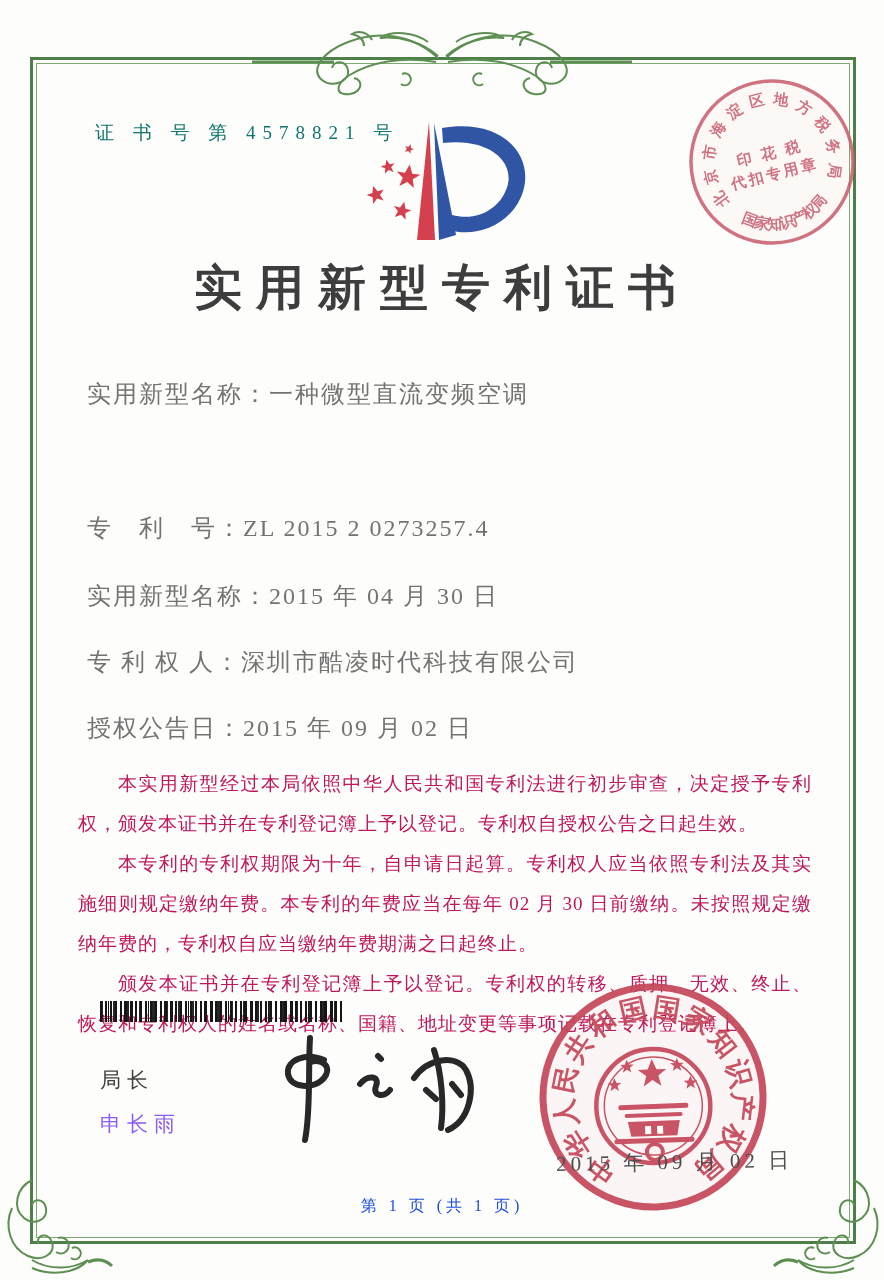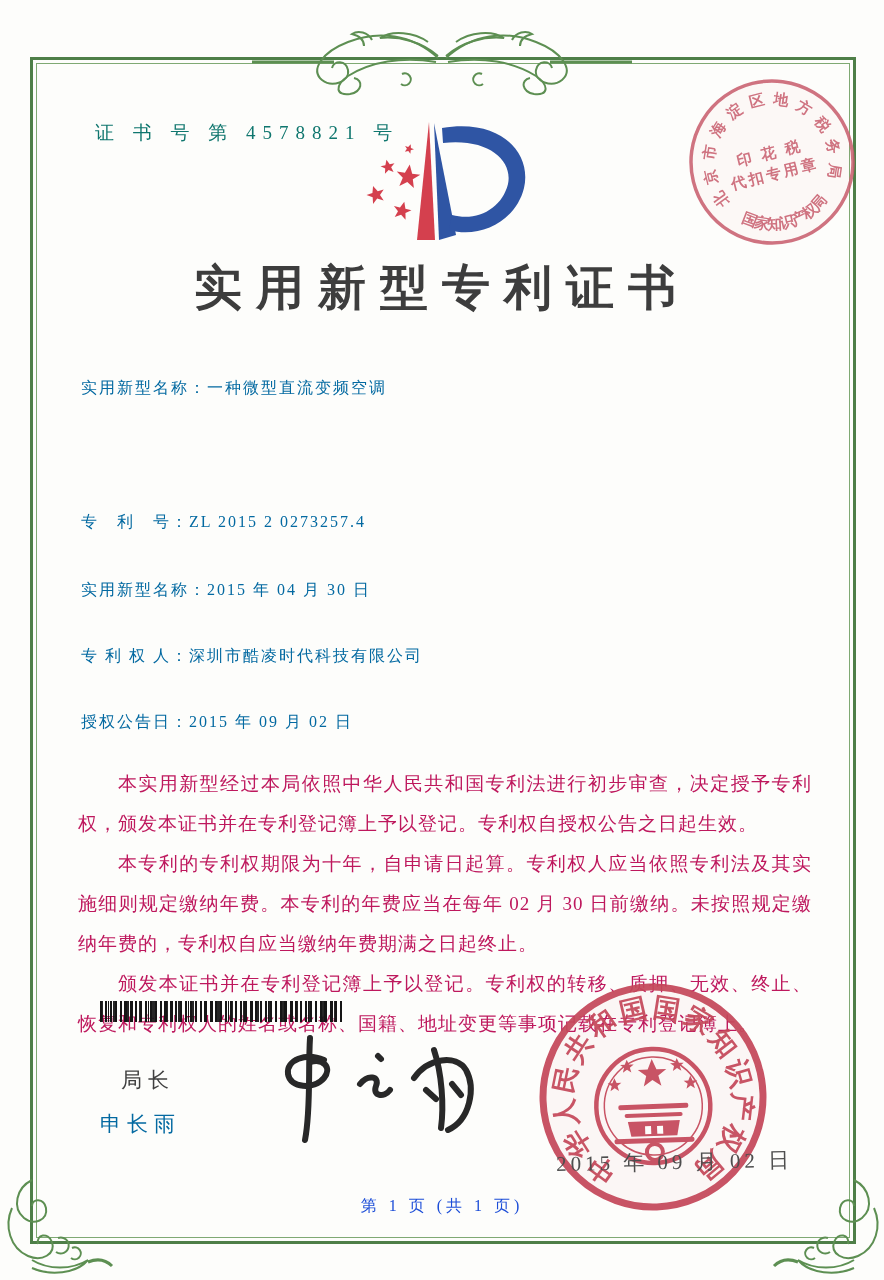--- a/index.html
+++ b/index.html
@@ -27,36 +27,36 @@
   .seal-tax{position:absolute; left:684px; top:74px; transform:rotate(-14deg); opacity:.88;}
   .seal-tax text{font-size:15px; fill:#c96070; font-weight:bold;
     text-anchor:middle; dominant-baseline:central;}
   .seal-tax .center-line{font-size:15px; letter-spacing:3px;}
   .seal-office{position:absolute; left:536px; top:980px; transform:rotate(-2deg); opacity:.93;}
   .seal-office text{font-size:27px; fill:#c5485a; font-weight:bold;
     text-anchor:middle; dominant-baseline:central;}
   .seal-date{position:absolute; left:556px; top:1148px; font-size:21px;
     color:#4e4e4e; letter-spacing:4px; transform:rotate(-1deg); z-index:5;}
   
-  .field-row{position:absolute; left:81px; font-size:16px; color:#0369a1;
+  .field-row{position:absolute; left:87px; font-size:24px; color:#737373;
     letter-spacing:2px; white-space:nowrap;}
   .paragraphs{position:absolute; left:78px; top:764px; width:734px;
     font-size:19px; line-height:40px; color:#be185d; text-align:justify;
     letter-spacing:1px;}
   .paragraphs p{margin:0; text-indent:2.1em;}
   
   .barcode{position:absolute; left:100px; top:1001px; width:243px; height:21px;
     background:
       repeating-linear-gradient(90deg,#151515 0 2px,transparent 2px 5px),
       repeating-linear-gradient(90deg,#151515 0 1px,transparent 1px 8px),
       repeating-linear-gradient(90deg,rgba(20,20,20,.92) 0 3px,transparent 3px 13px);}
   .sig-role{position:absolute; left:100px; top:1066px; font-size:21px;
-    color:#3f3f3f; letter-spacing:6px;margin-left:21px;}
+    color:#3f3f3f; letter-spacing:6px;}
   .sig-name{position:absolute; left:100px; top:1110px; font-size:21px;
-    color:#0369a1; letter-spacing:6px;}
+    color:#8b5cf6; letter-spacing:6px;}
   .sig-script{position:absolute; left:236px; top:1026px;}
   .footer{position:absolute; left:0; right:0; top:1196px; text-align:center;
     font-size:16px; color:#1d4ed8; letter-spacing:4px;}
 </style>
 </head>
 <body>
 
 <div class="page">
 
   <div class="frame">

